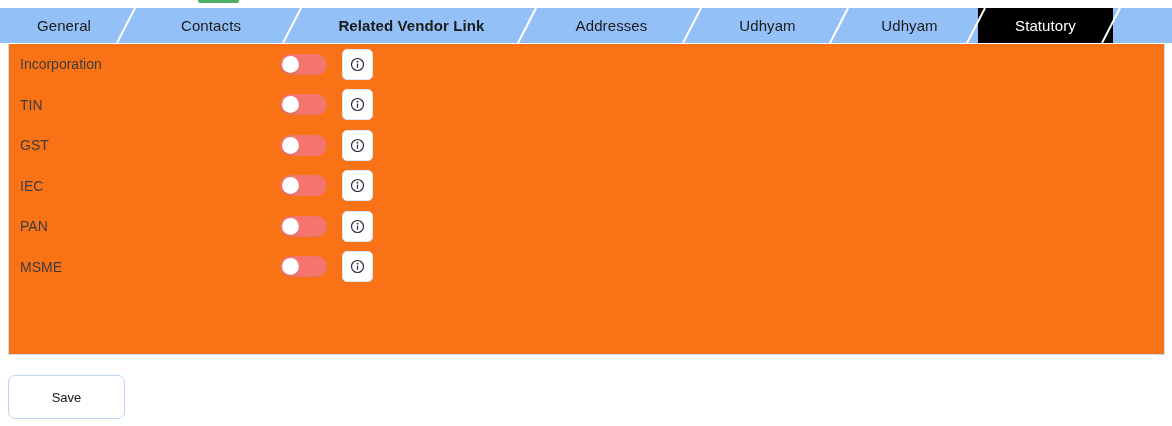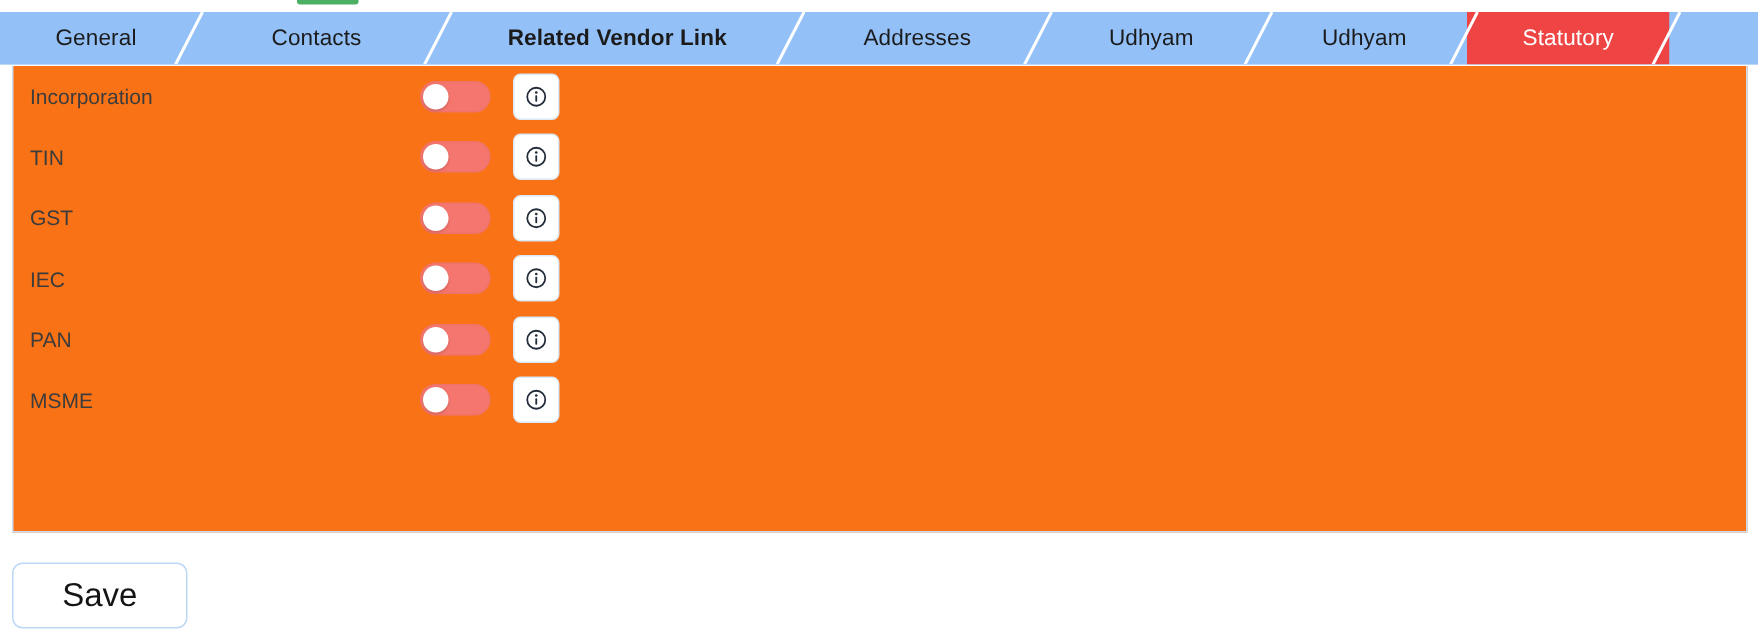--- a/index.html
+++ b/index.html
@@ -45,21 +45,21 @@
     justify-content: center;
     color: #1b1b1b;
     font-size: 15px;
     letter-spacing: 0.1px;
     background: #93C0F7;
     height: 35px;
     box-sizing: border-box;
     user-select: none;
   }
   .tab.active {
-    background: #ef4444;
+    background: #000000;
     color: #ffffff;
   }
   
   .tab .sep {
     position: absolute;
     right: -11px;
     top: 0;
     width: 26px;
     height: 35px;
     pointer-events: none;
@@ -157,21 +157,21 @@
   .save-btn {
     position: absolute;
     left: 8px;
     top: 375px;
     width: 117px;
     height: 44px;
     background: #ffffff;
     border: 1px solid #BBD7F5;
     border-radius: 7px;
     color: #141414;
-    font-size: 22px;
+    font-size: 13px;
     font-family: "Liberation Sans", sans-serif;
     cursor: pointer;
     display: flex;
     align-items: center;
     justify-content: center;
     box-sizing: border-box;
   }
 </style>
 </head>
 <body>

